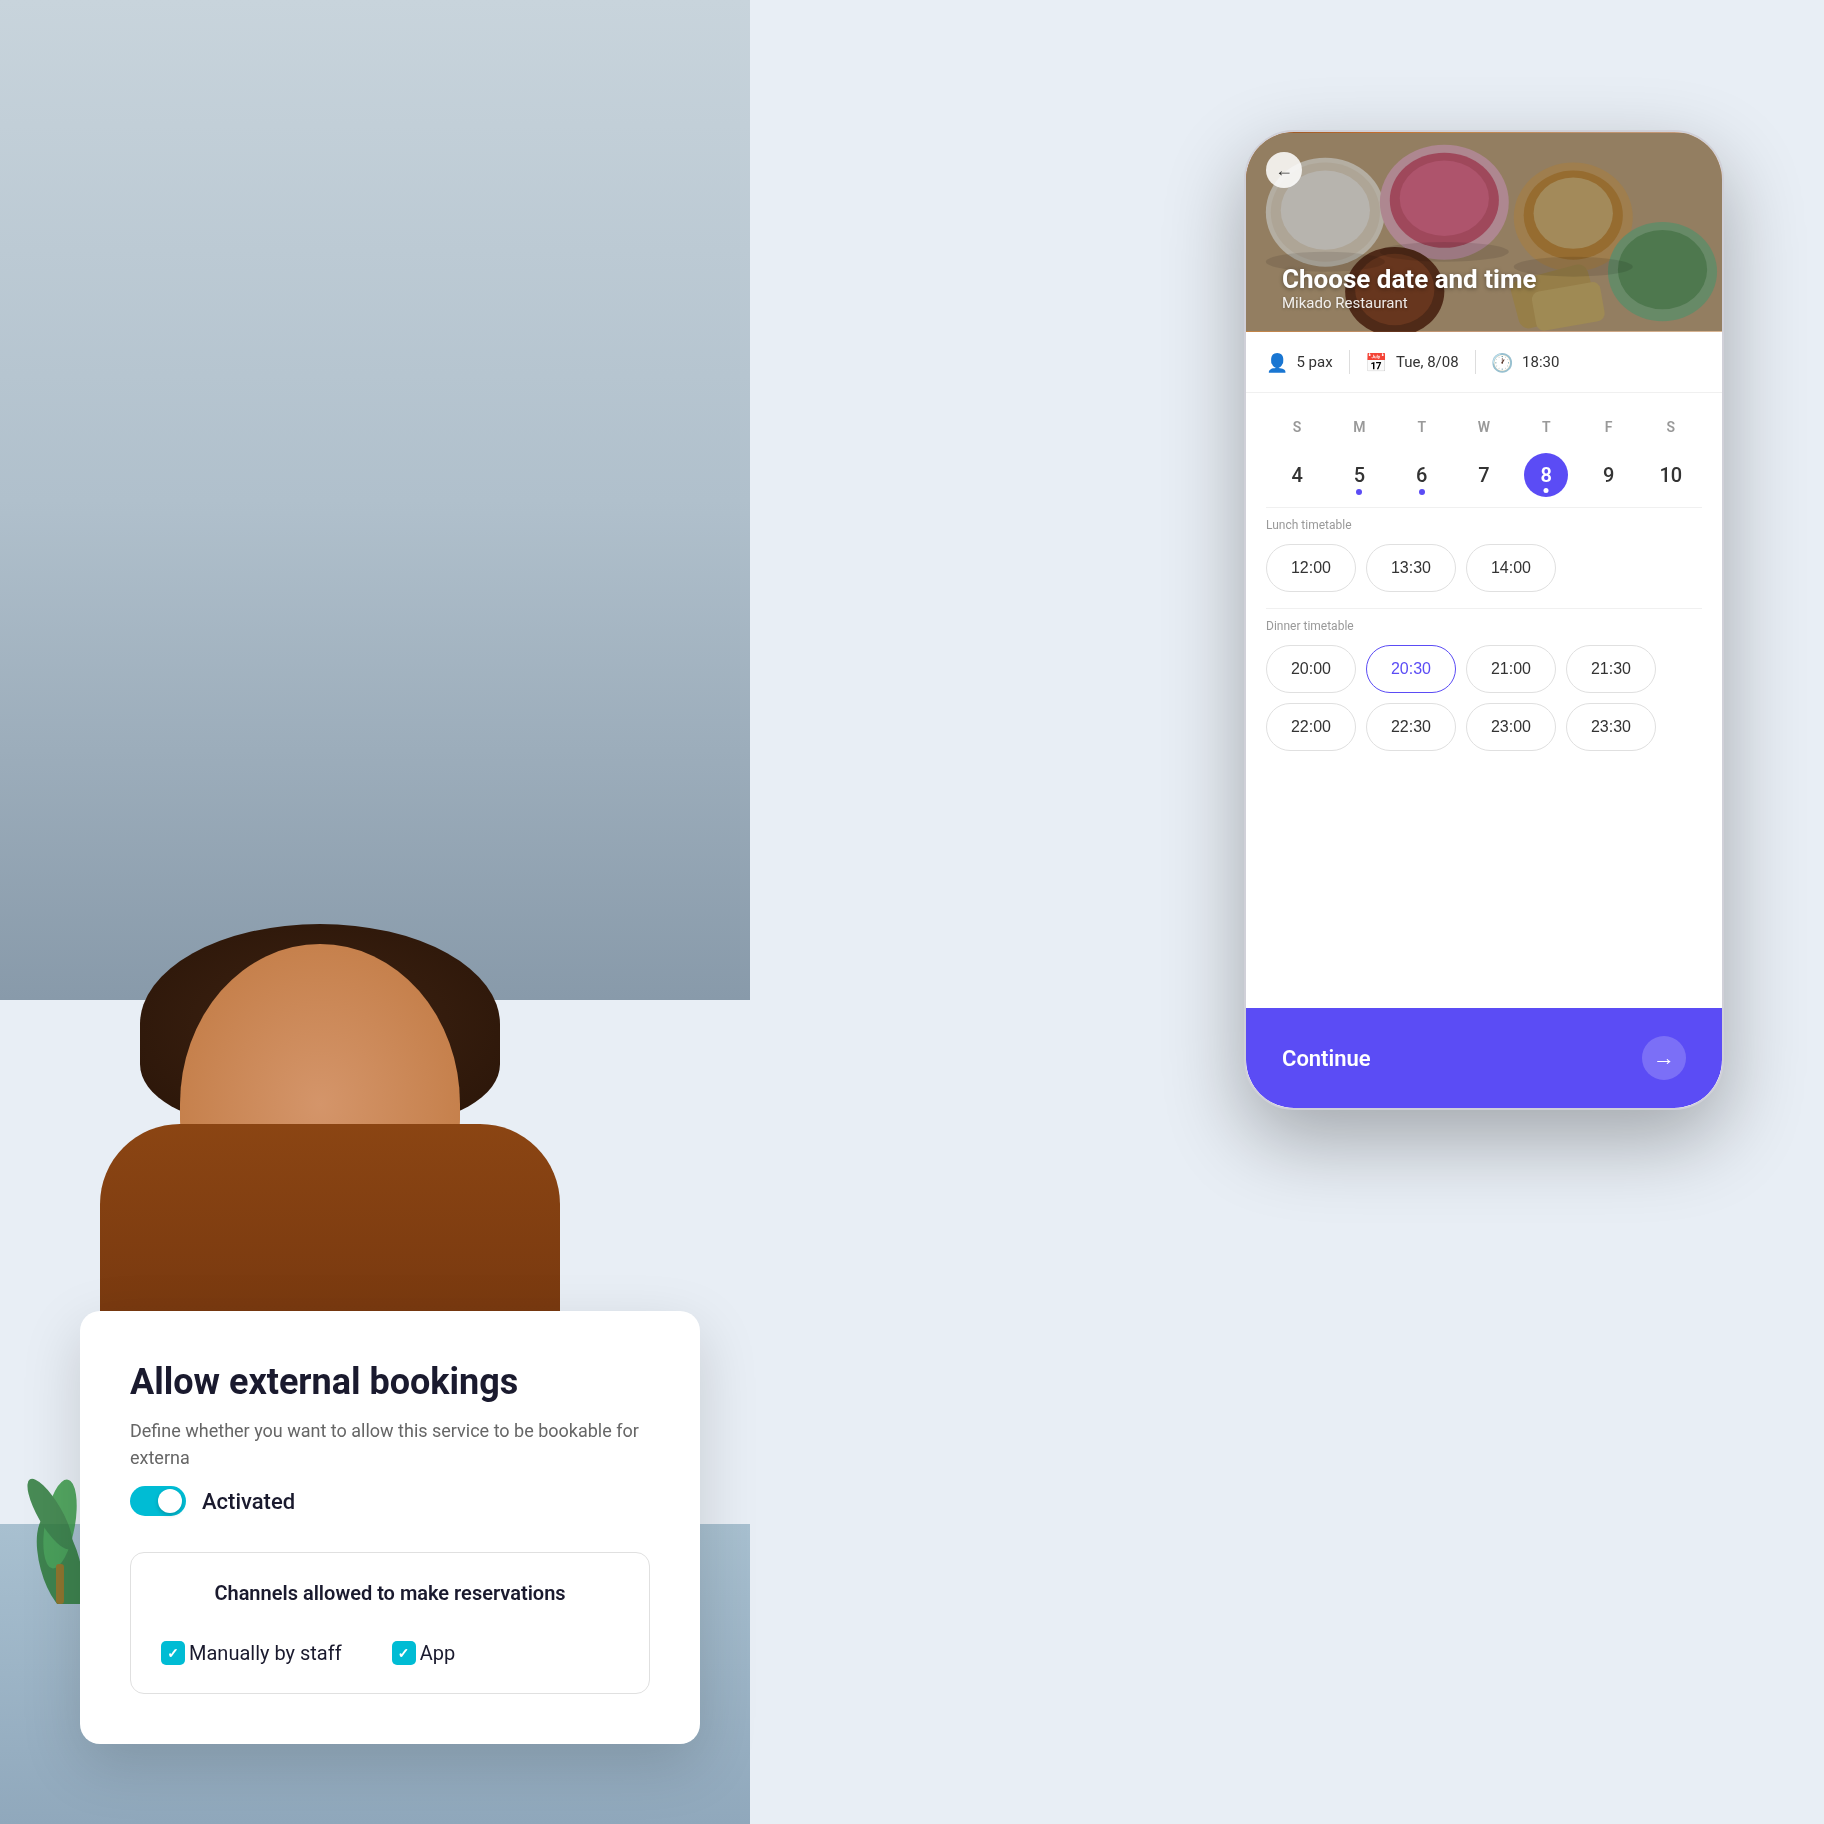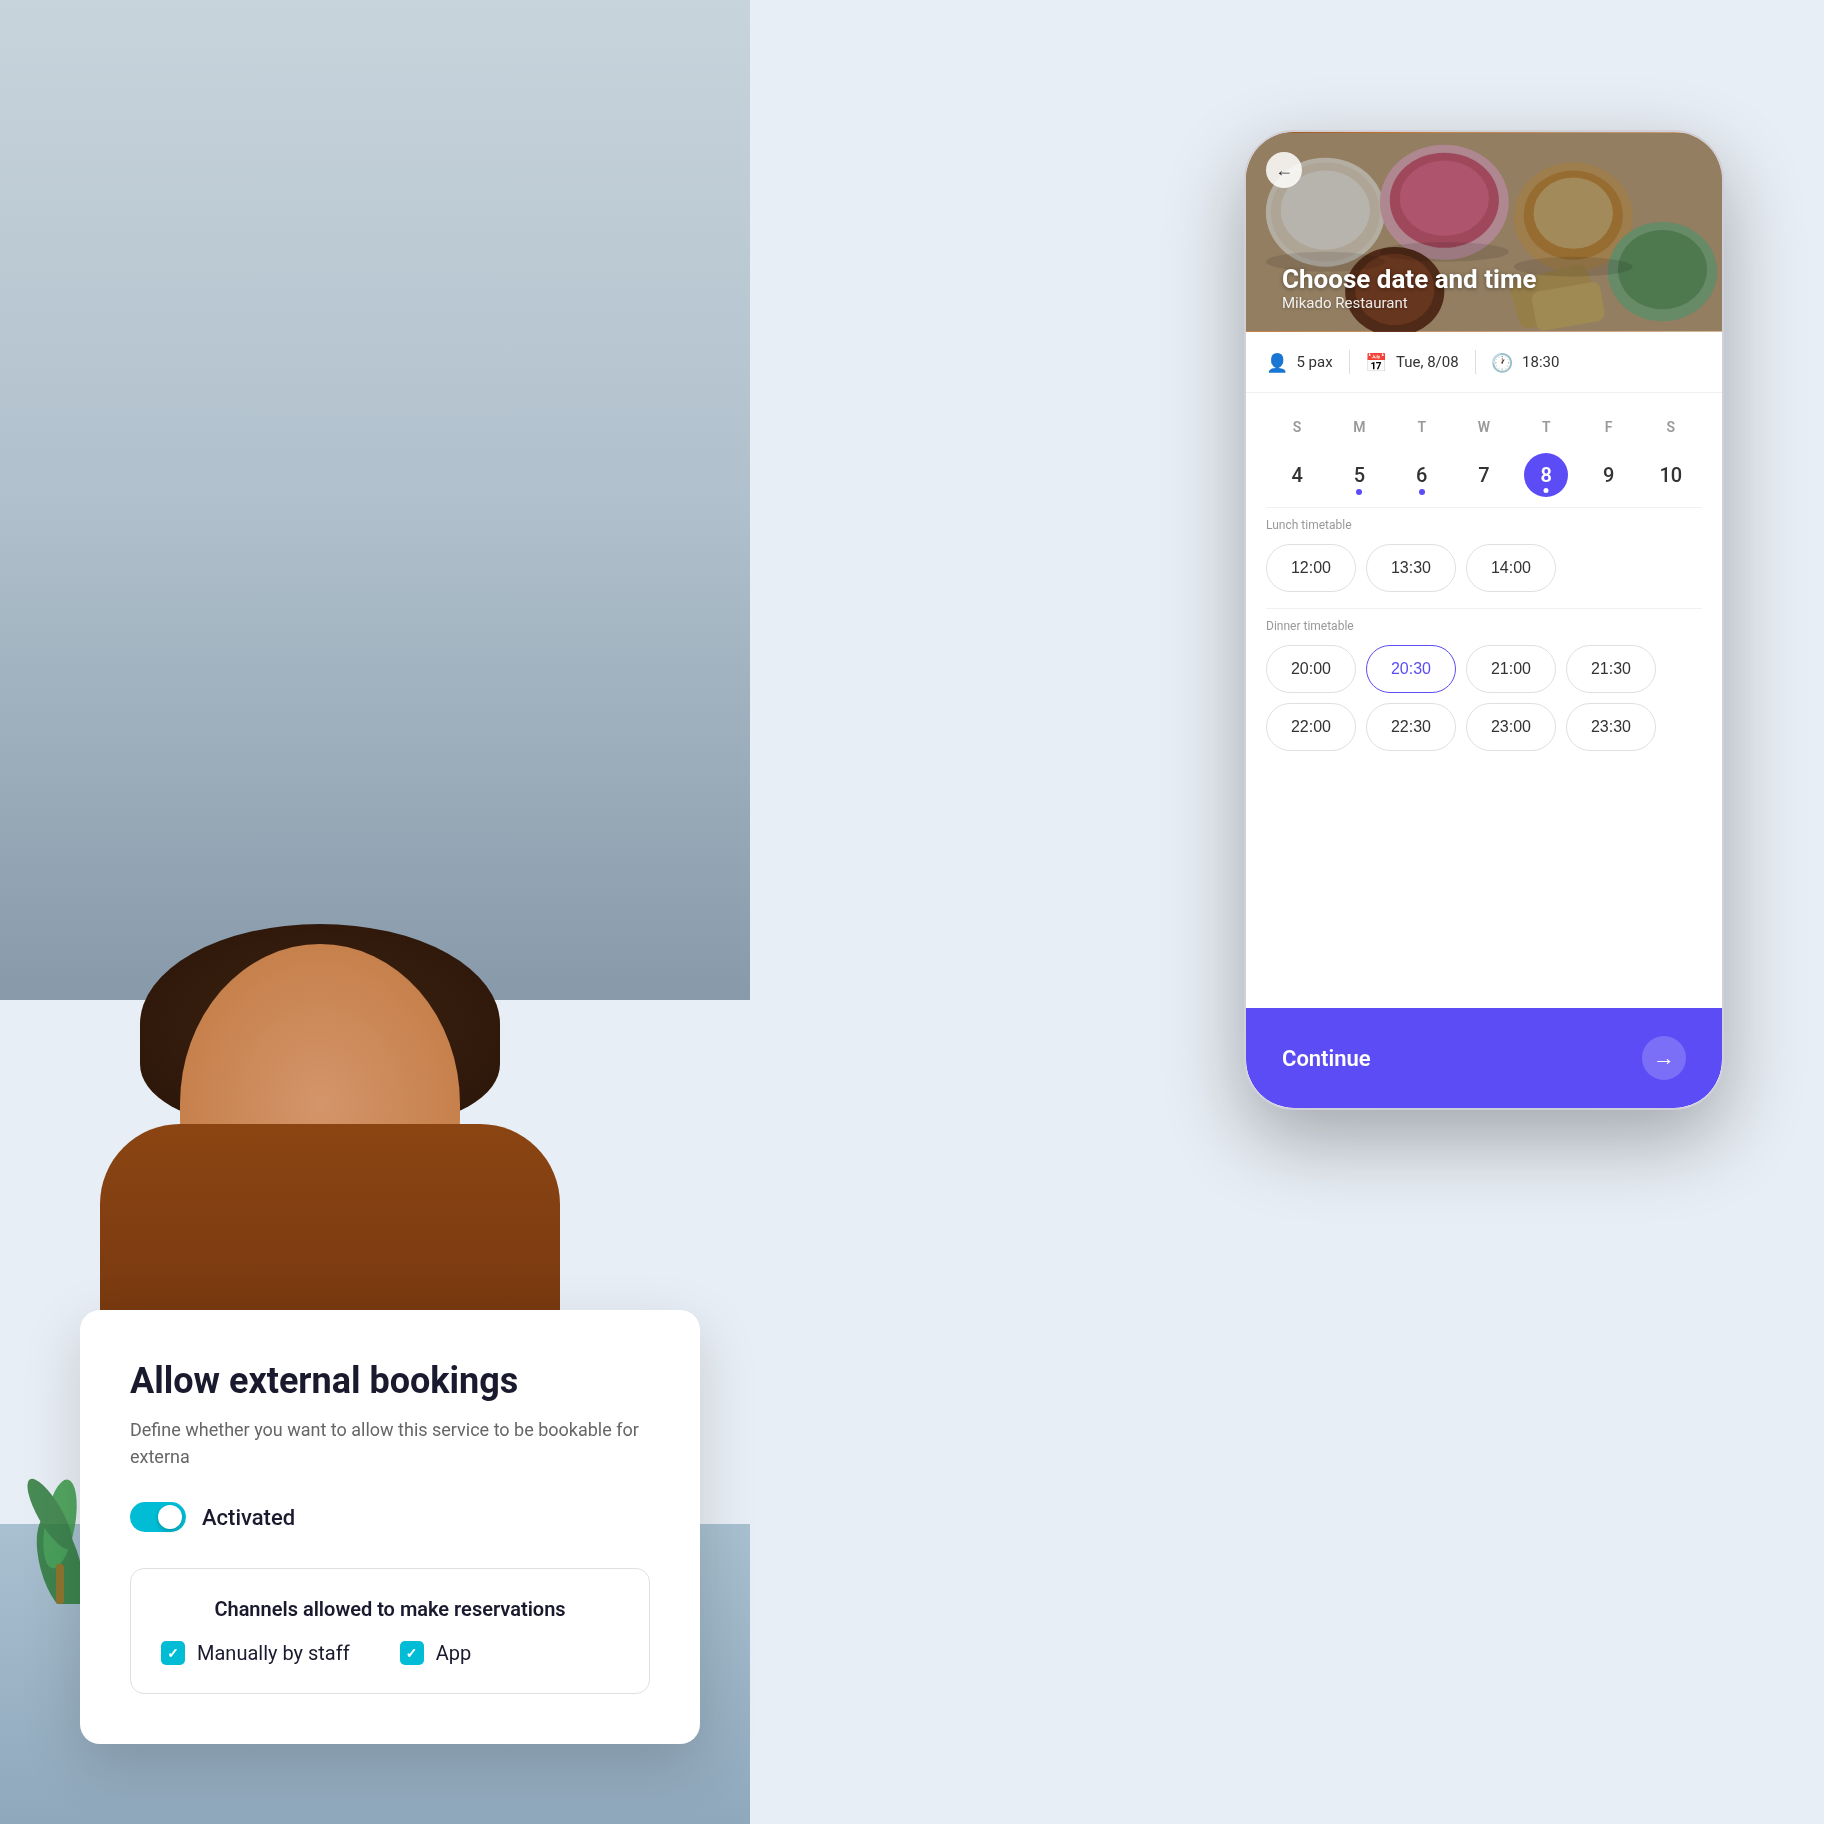--- a/index.html
+++ b/index.html
@@ -29,21 +29,21 @@
     .booking-card h2 {
       font-size: 36px;
       font-weight: 700;
       color: #1a1a2e;
       margin-bottom: 14px;
     }
 
     .booking-card .subtitle {
       font-size: 18px;
       color: #666;
-      margin-bottom: 32px;
+      margin-bottom: 15px;
       line-height: 1.5;
     }
 
     .toggle-row {
       display: flex;
       align-items: center;
       gap: 16px;
       margin-bottom: 36px;
     }
 
@@ -90,21 +90,22 @@
     }
 
     .channels-options {
       display: flex;
       gap: 50px;
     }
 
     .channel-option {
       display: flex;
       align-items: center;
-      gap: 12px;
+      gap: 4px;
+      margin-top: 16px;
     }
 
     .checkbox {
       width: 24px;
       height: 24px;
       background: #00bcd4;
       border-radius: 5px;
       display: flex;
       align-items: center;
       justify-content: center;

